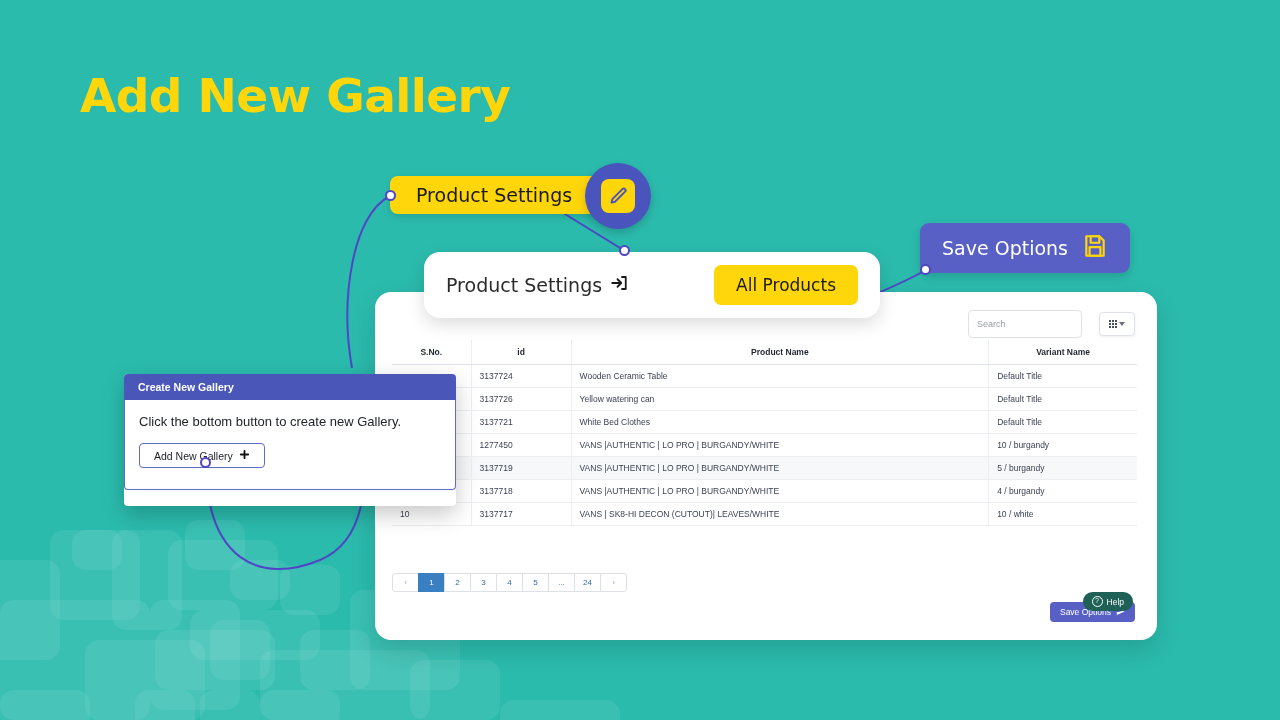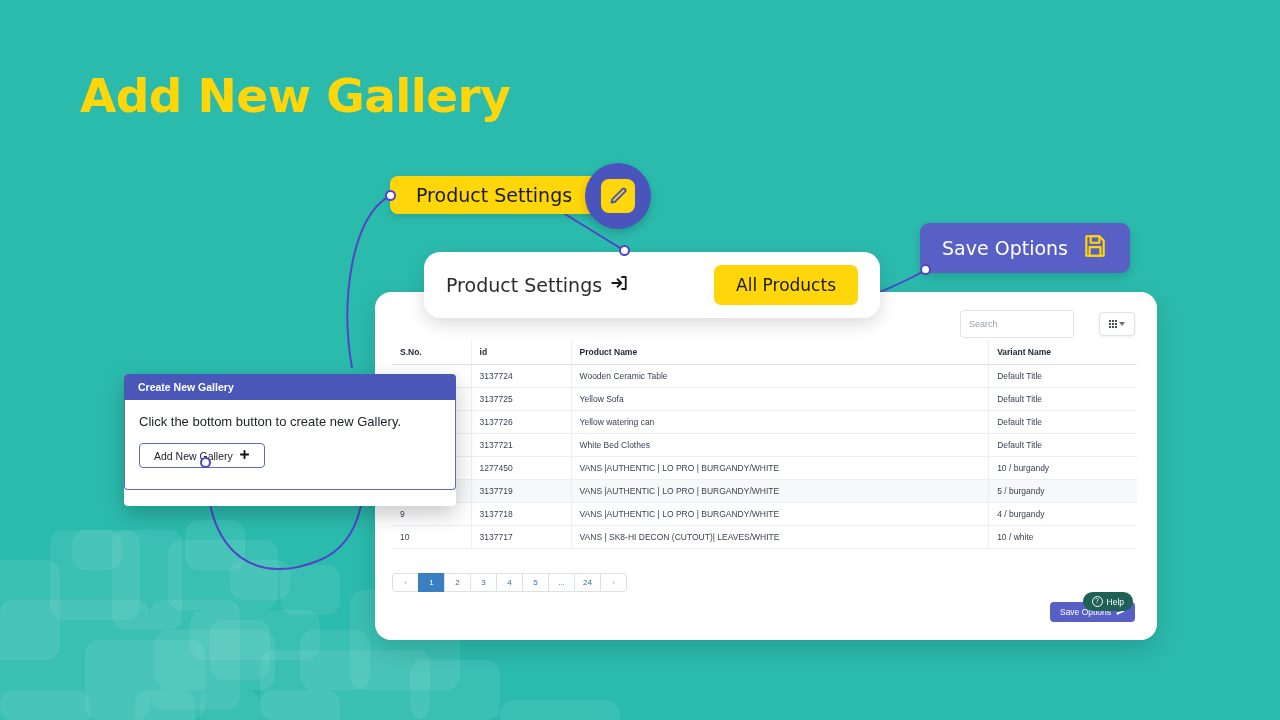--- a/index.html
+++ b/index.html
@@ -128,21 +128,21 @@
     padding: 9px 22px;
     font-size: 17px;
     font-family: "DejaVu Sans", sans-serif;
     cursor: pointer;
   }
 
   
   #search-row {
     position: absolute;
     right: 22px; top: 18px;
-    display: flex; align-items: center; gap: 25px;
+    display: flex; align-items: center; gap: 17px;
     z-index: 12;
   }
   #search-input {
     width: 96px; height: 20px;
     border: 1px solid #dfe2e6;
     border-radius: 4px;
     padding: 3px 8px;
     font-size: 9px;
     color: #555;
     font-family: "Liberation Sans", sans-serif;
@@ -170,21 +170,21 @@
   #products-table {
     position: absolute;
     left: 17px; top: 48px;
     width: 745px;
     border-collapse: collapse;
     font-size: 8.5px;
     color: #2f3b52;
     font-family: "Liberation Sans", sans-serif;
   }
   #products-table th {
-    text-align: left;
+    text-align: center;
     font-weight: bold;
     font-size: 8.5px;
     color: #1f2633;
     padding: 7px 8px;
     border-bottom: 1px solid #dfe3e8;
     border-right: 1px solid #eceef1;
     background: #fff;
     white-space: nowrap;
     margin-left: 12px;
   }
@@ -427,26 +427,20 @@
       </thead>
       <tbody id="table-body">
           <tr>
             <td class="col-sno"></td>
             <td class="col-id">3137724</td>
             <td class="col-pname">Wooden Ceramic Table</td>
             <td class="col-vname">Default Title</td>
           </tr>
           <tr>
             <td class="col-sno"></td>
-            <td class="col-id">3137725</td>
-            <td class="col-pname">Yellow Sofa</td>
-            <td class="col-vname">Default Title</td>
-          </tr>
-          <tr>
-            <td class="col-sno"></td>
             <td class="col-id">3137726</td>
             <td class="col-pname">Yellow watering can</td>
             <td class="col-vname">Default Title</td>
           </tr>
           <tr>
             <td class="col-sno"></td>
             <td class="col-id">3137721</td>
             <td class="col-pname">White Bed Clothes</td>
             <td class="col-vname">Default Title</td>
           </tr>

